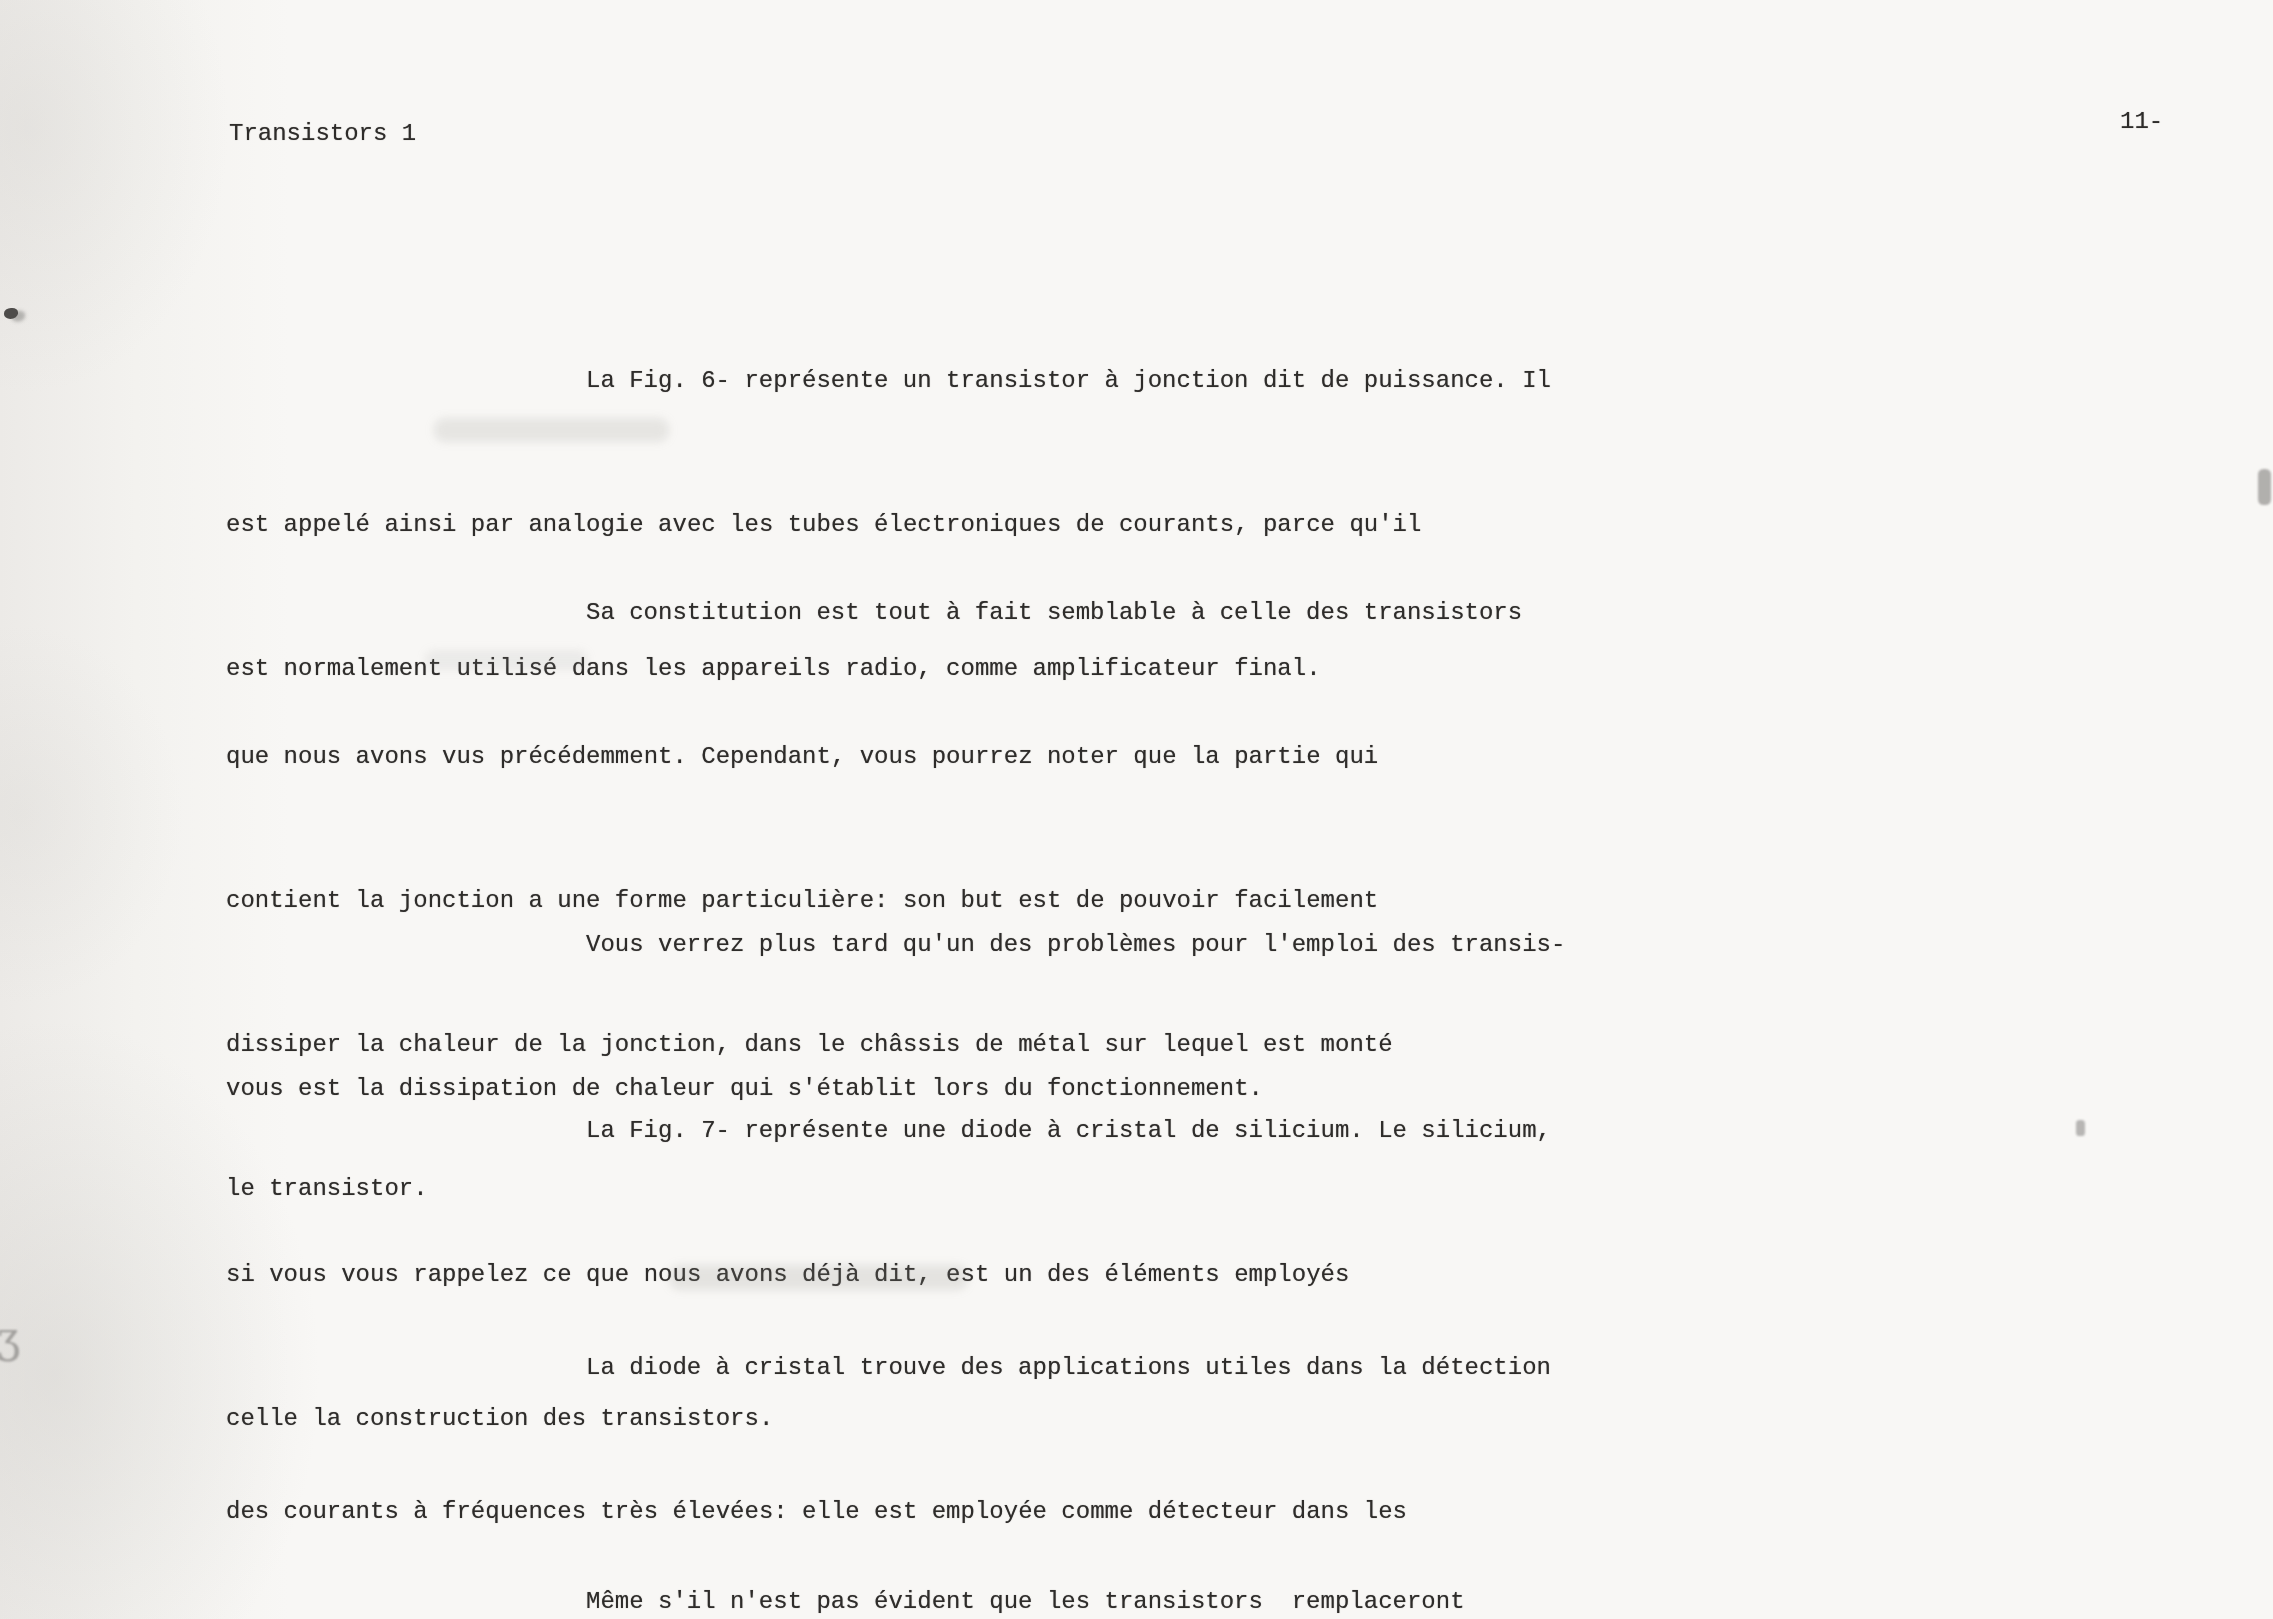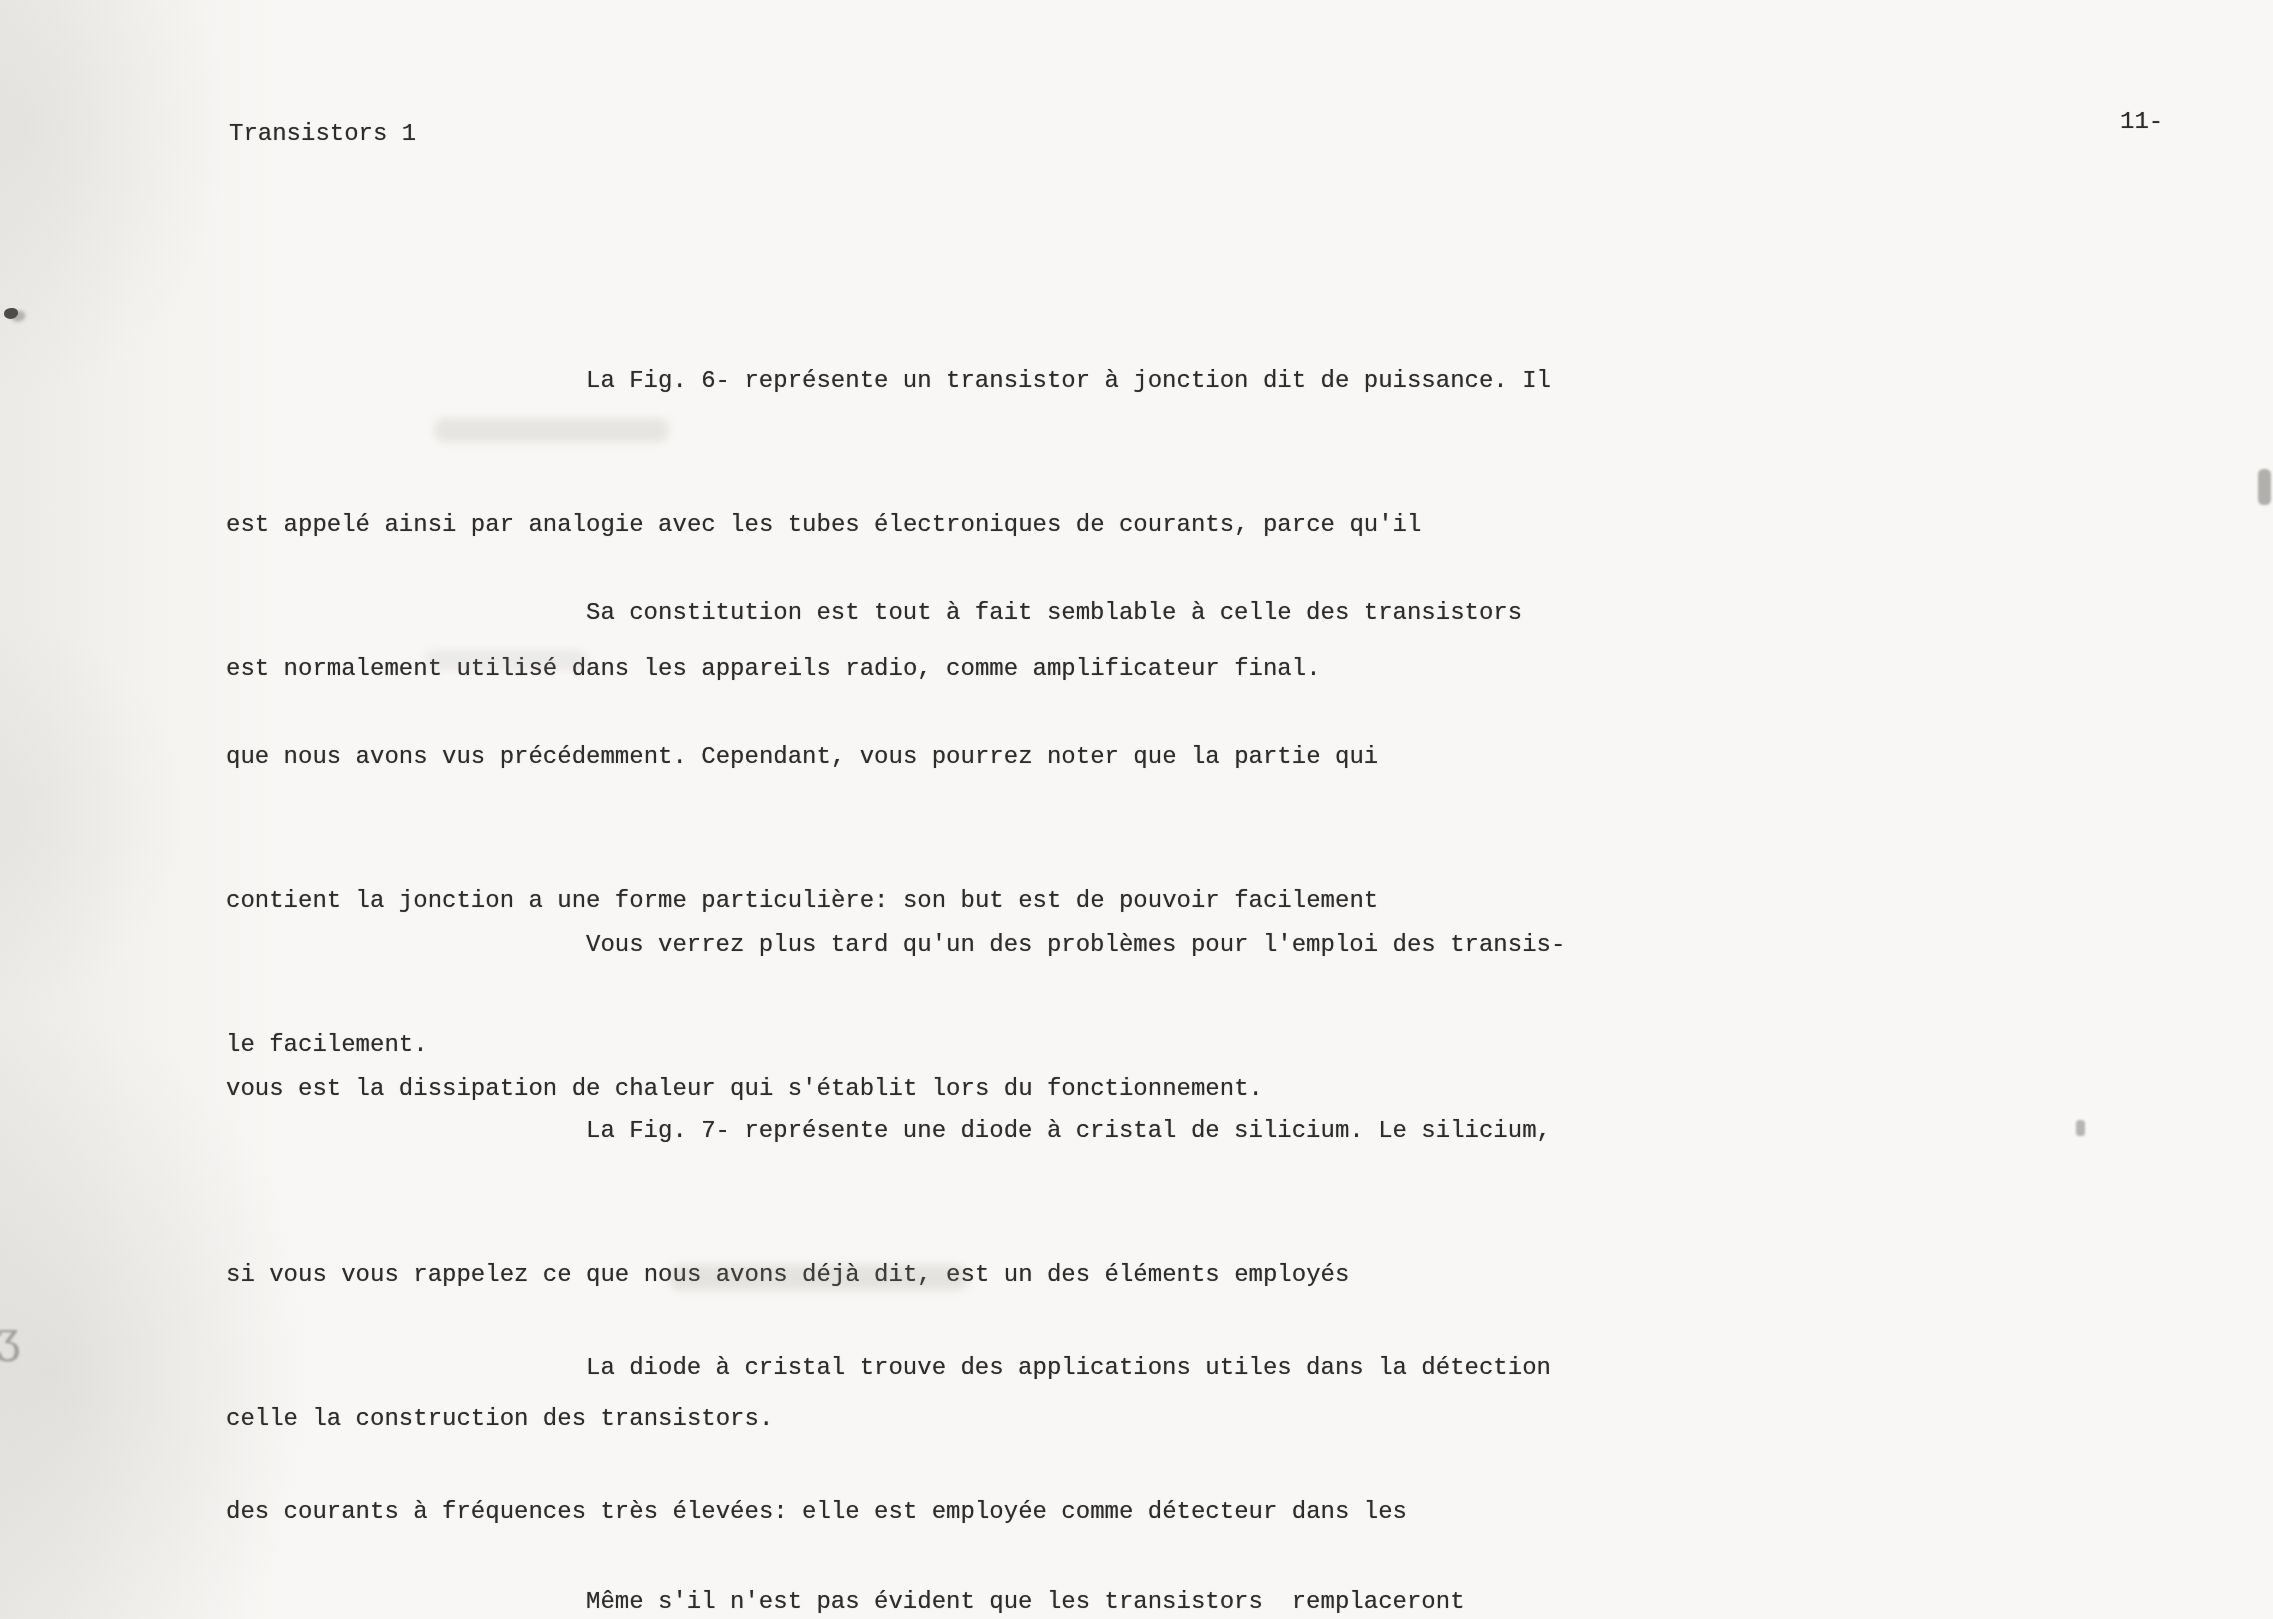--- a/index.html
+++ b/index.html
@@ -87,21 +87,22 @@
   <div class="typed para p1">
     <div class="line first">La Fig. 6- représente un transistor à jonction dit de puissance. Il</div>
     <div class="line">est appelé ainsi par analogie avec les tubes électroniques de courants, parce qu'il</div>
     <div class="line">est normalement utilisé dans les appareils radio, comme amplificateur final.</div>
   </div>
 
   <div class="typed para p2">
     <div class="line first">Sa constitution est tout à fait semblable à celle des transistors</div>
     <div class="line">que nous avons vus précédemment. Cependant, vous pourrez noter que la partie qui</div>
     <div class="line">contient la jonction a une forme particulière: son but est de pouvoir facilement</div>
-    <div class="line">le facilement.</div>
+    <div class="line">dissiper la chaleur de la jonction, dans le châssis de métal sur lequel est monté</div>
+    <div class="line">le transistor.</div>
   </div>
 
   <div class="typed para p3">
     <div class="line first">Vous verrez plus tard qu'un des problèmes pour l'emploi des transis-</div>
     <div class="line">vous est la dissipation de chaleur qui s'établit lors du fonctionnement.</div>
   </div>
 
   <div class="typed para p4">
     <div class="line first">La Fig. 7- représente une diode à cristal de silicium. Le silicium,</div>
     <div class="line">si vous vous rappelez ce que nous avons déjà dit, est un des éléments employés</div>

